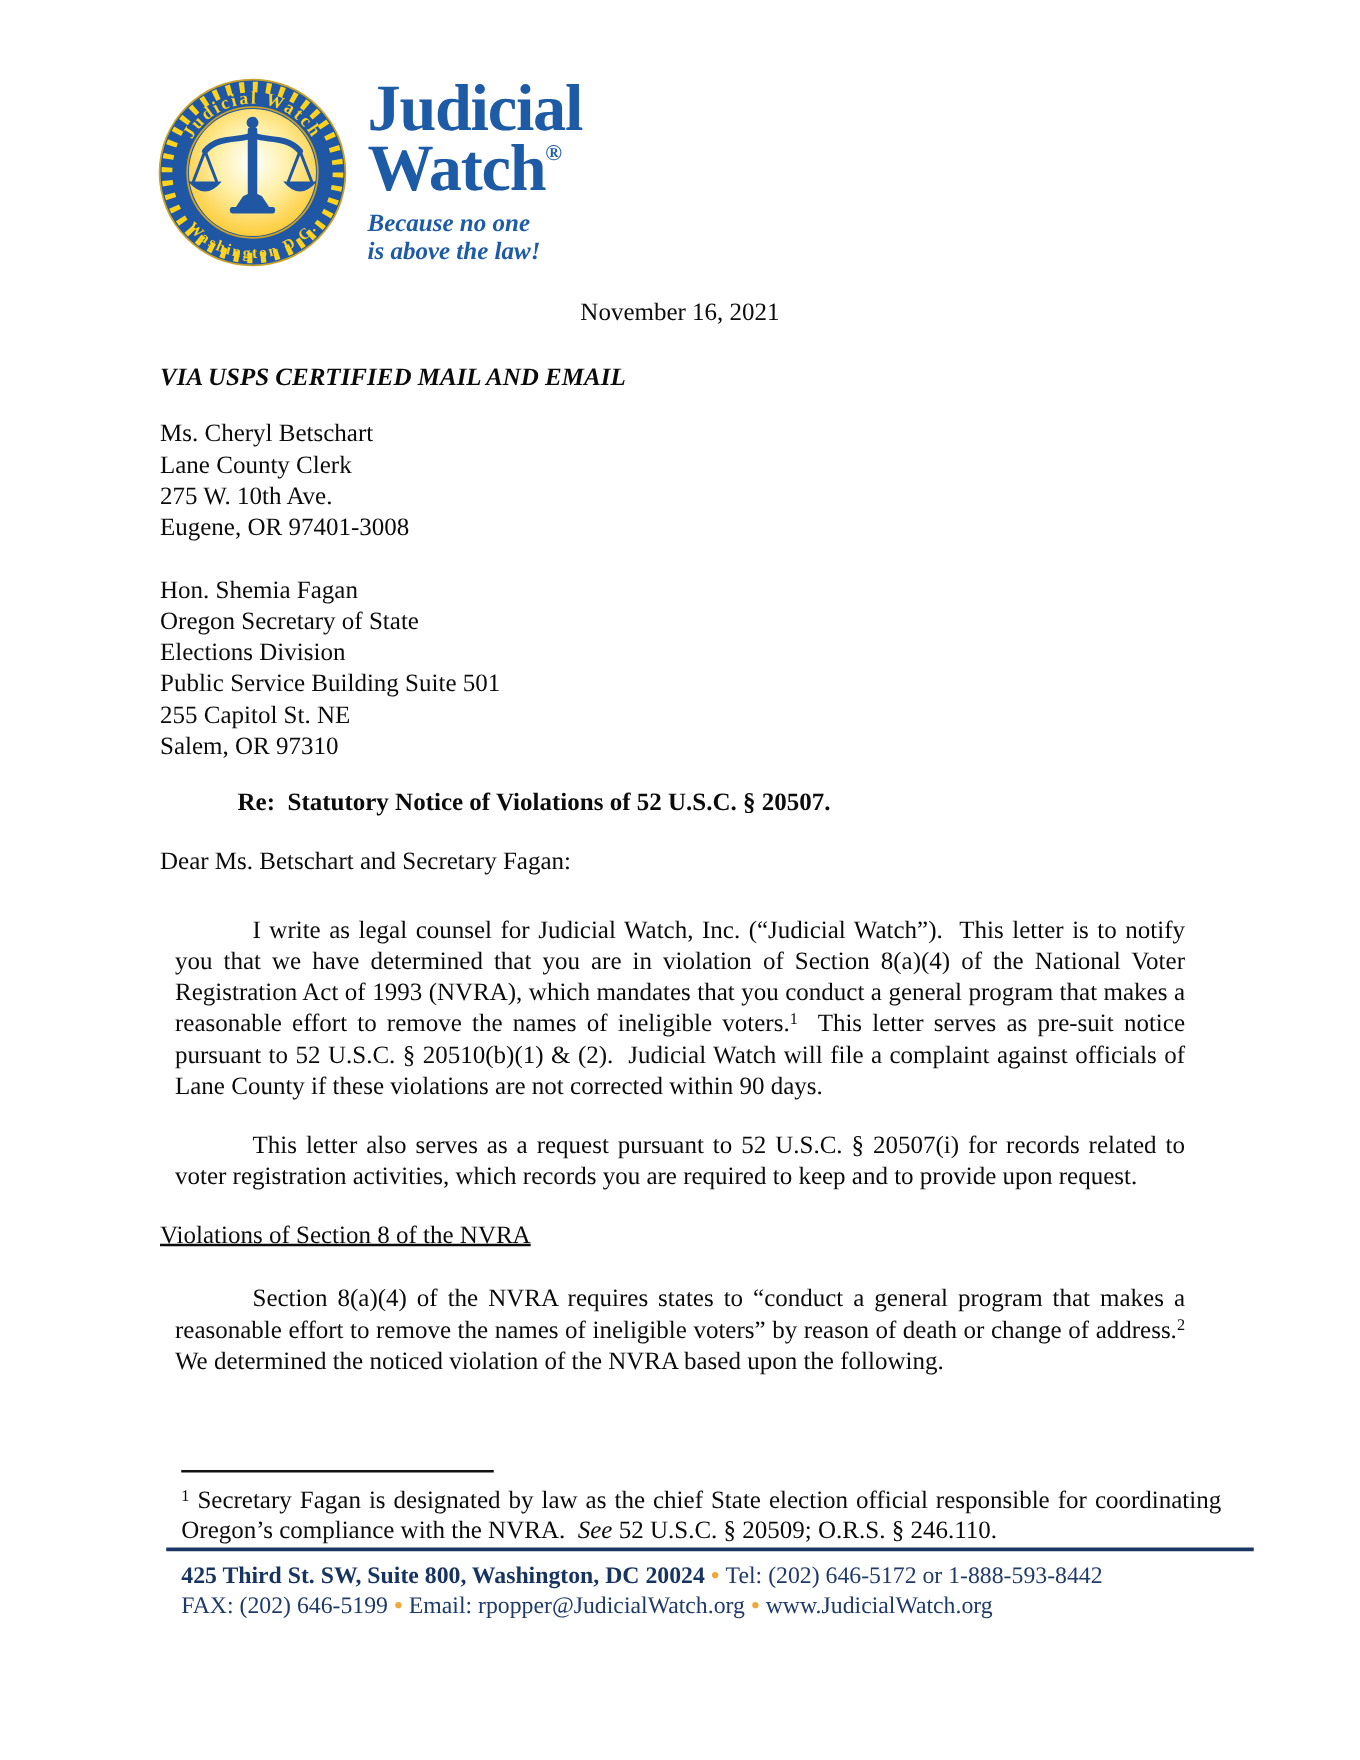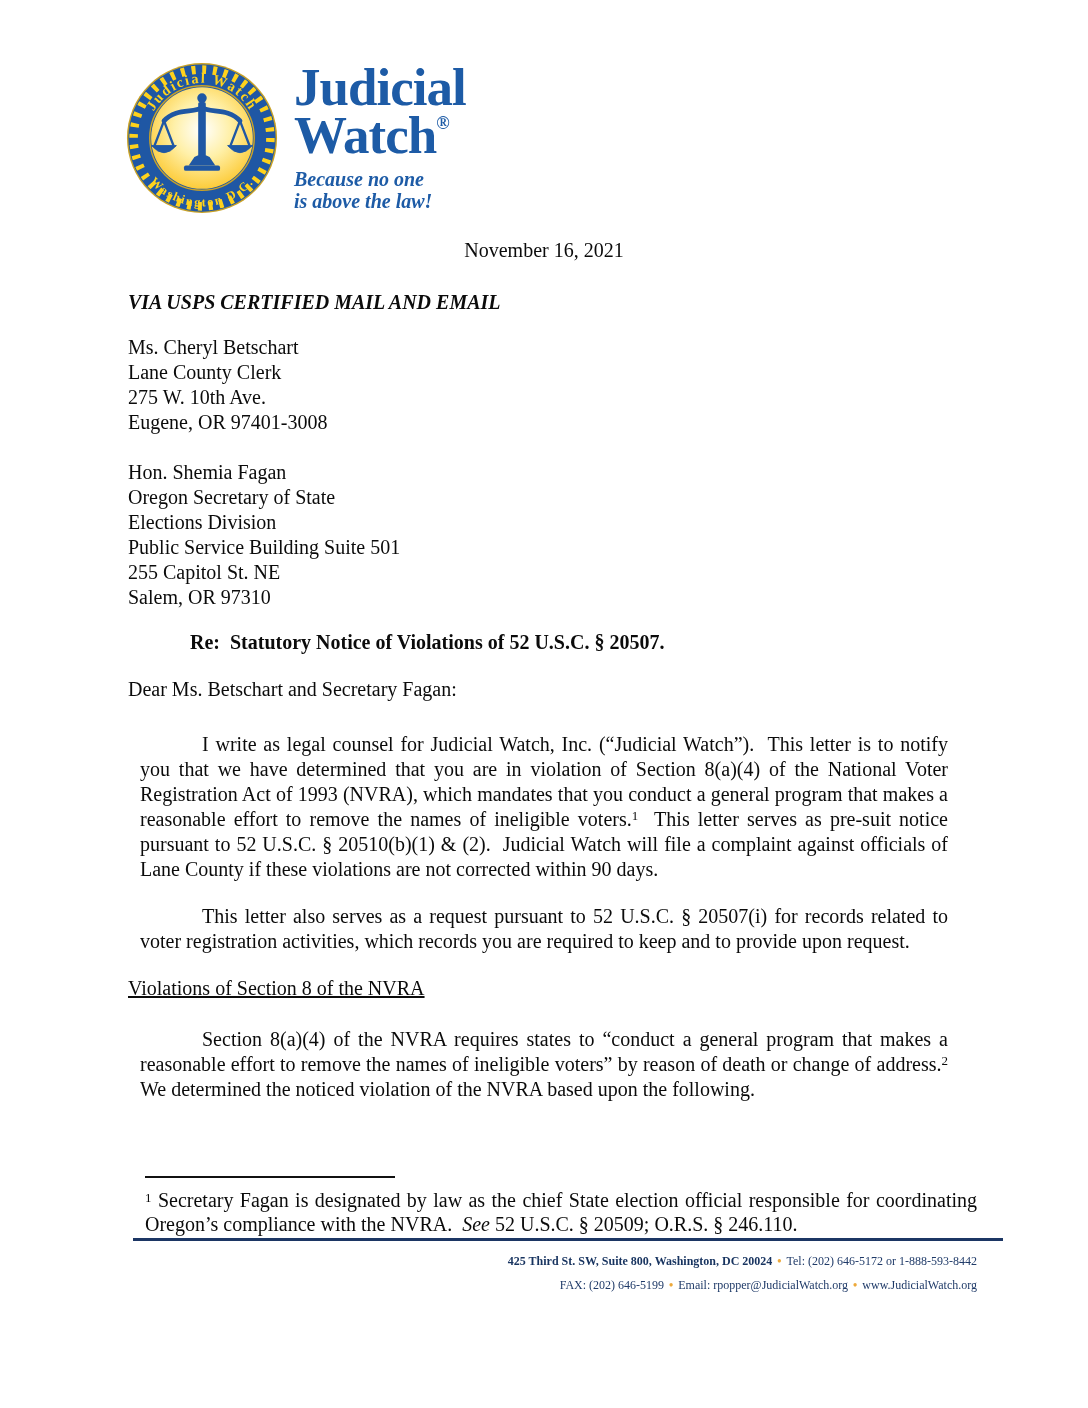--- a/index.html
+++ b/index.html
@@ -82,23 +82,23 @@
     line-height: 24px;
   }
   .fn-sep { width: 250px; border-top: 2px solid #111111; margin: 0 0 10px 0; }
   .footnote { text-align: justify; white-space: pre-wrap; margin: 0; }
   sup.fnmark { font-size: 13px; line-height: 0; vertical-align: 5px; }
   .footer-rule {
     border-top: 3px solid #1c3664;
     margin: 2px -26px 0 -12px;
   }
   .footer {
-    text-align: right;
+    text-align: left;
     color: #1f3a68;
-    font-size: 12px;
+    font-size: 19px;
     line-height: 24px;
     margin-top: 8px;
   }
   .f-bold { font-weight: bold; color: #17335f; }
   .bullet { color: #eda93b; margin: 0 5px; font-weight: bold; }
 </style>
 </head>
 <body>
 
 <div class="page">

